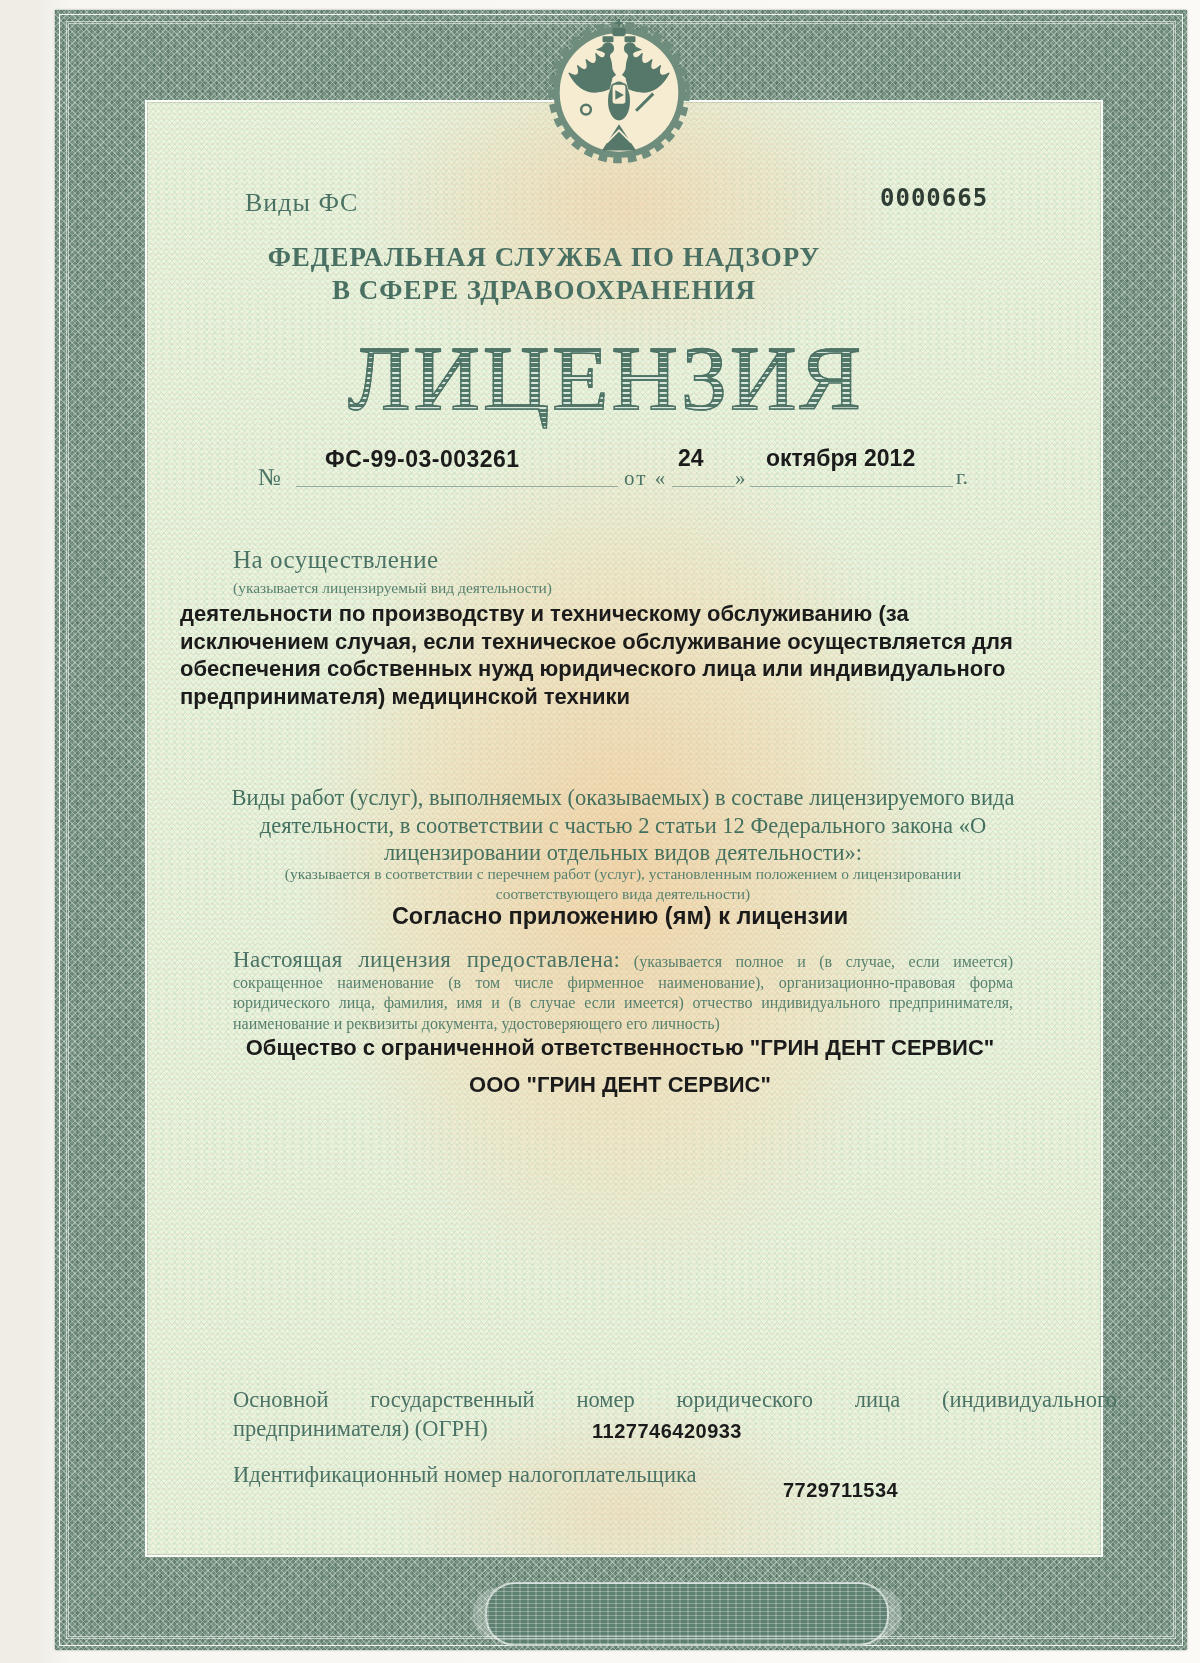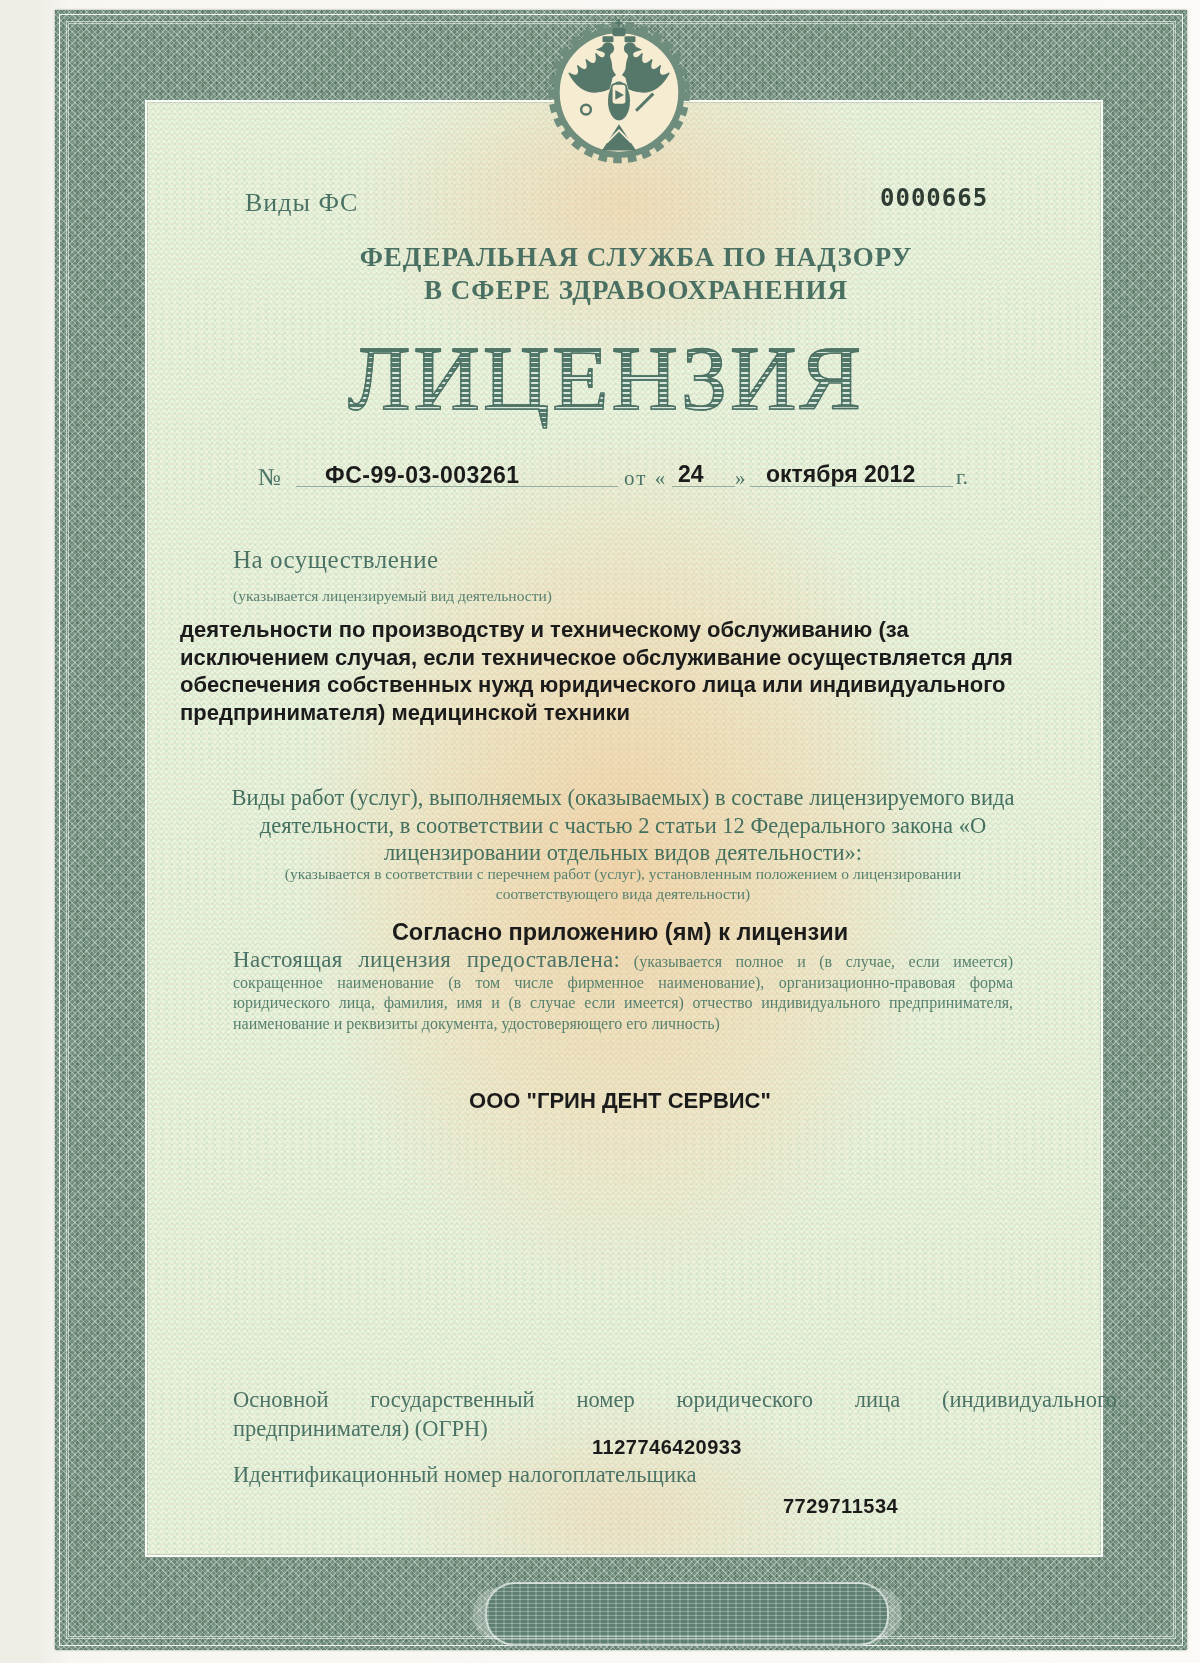--- a/index.html
+++ b/index.html
@@ -53,50 +53,50 @@
   .emblem{position:absolute;left:545px;top:13px;width:148px;height:154px;}
   
   .t{position:absolute;white-space:nowrap;}
   .green{color:#4b7365;}
   .series{left:245px;top:188px;font-size:26px;letter-spacing:1px;}
   .blank-num{
     left:880px;top:184px;font-family:"DejaVu Sans Mono",monospace;
     font-size:24px;letter-spacing:1px;color:#2f3c34;font-weight:bold;
   }
   .authority{
-    left:140px;top:241px;width:992px;text-align:center;white-space:normal;
+    left:140px;top:241px;width:808px;text-align:center;white-space:normal;
     font-weight:bold;font-size:27px;line-height:33px;color:#497062;letter-spacing:1px;
   }
   .doc-title{
     left:130px;top:330px;width:952px;text-align:center;
     font-weight:normal;font-size:92px;line-height:96px;letter-spacing:3px;
     color:#577d6e;text-shadow:0 0 1px rgba(70,105,92,.6);
   }
   @supports ((-webkit-background-clip:text) or (background-clip:text)){
     .doc-title{
       background-image:repeating-linear-gradient(180deg,#527869 0 2px,#d9e6dc 2px 3.5px,#527869 3.5px 5px);
       -webkit-background-clip:text;background-clip:text;color:transparent;
       -webkit-text-stroke:1.5px #4d7265;text-shadow:none;
     }
   }
-  .bold-fill{font-family:"Liberation Sans","DejaVu Sans",sans-serif;font-weight:bold;color:#1b1b1b;margin-top:16px;}
+  .bold-fill{font-family:"Liberation Sans","DejaVu Sans",sans-serif;font-weight:bold;color:#1b1b1b;}
   .num-label{left:258px;top:464px;font-size:24px;}
   .lic-num{left:325px;top:446px;font-size:23px;letter-spacing:.5px;}
   .date-ot{left:624px;top:466px;font-size:21px;letter-spacing:2px;}
   .date-day{left:678px;top:445px;font-size:23px;}
   .date-close{left:735px;top:466px;font-size:21px;}
   .date-rest{left:766px;top:445px;font-size:23px;}
   .date-g{left:956px;top:464px;font-size:22px;}
   .uline{position:absolute;height:0;border-top:1.5px solid #84a092;opacity:.85;}
   .ul1{left:296px;top:486px;width:322px;}
   .ul2{left:672px;top:486px;width:63px;}
   .ul3{left:750px;top:486px;width:203px;}
   .activity-label{left:233px;top:546px;font-size:25px;letter-spacing:.5px;}
   .hint{color:#57806e;font-size:15.5px;line-height:20px;white-space:normal;}
-  .activity-hint{left:233px;top:578px;margin-top:8px;}
+  .activity-hint{left:233px;top:578px;}
   .activity-text{
     left:180px;top:600px;width:880px;text-align:left;white-space:normal;
     font-size:22px;line-height:27.5px;
   }
   .works-text{
     left:223px;top:784px;width:800px;text-align:center;white-space:normal;
     font-size:22.5px;line-height:27.5px;color:#44705f;
   }
   .works-hint{left:233px;top:864px;width:780px;text-align:center;}
   .works-value{left:170px;top:903px;width:900px;text-align:center;font-size:23.5px;}
@@ -178,20 +178,21 @@
   <div class="t bold-fill activity-text">деятельности по производству и техническому обслуживанию (за исключением случая, если техническое обслуживание осуществляется для обеспечения собственных нужд юридического лица или индивидуального предпринимателя) медицинской техники</div>
 
   <div class="t works-text">Виды работ (услуг), выполняемых (оказываемых) в составе лицензируемого вида деятельности, в соответствии с частью 2 статьи 12 Федерального закона «О лицензировании отдельных видов деятельности»:</div>
   <div class="t hint works-hint">(указывается в соответствии с перечнем работ (услуг), установленным положением о лицензировании соответствующего вида деятельности)</div>
   <div class="t grantee">
     <span class="grantee-label">Настоящая лицензия предоставлена:</span>
     <span>(указывается полное и (в случае, если имеется) сокращенное наименование (в том числе фирменное наименование), организационно-правовая форма юридического лица, фамилия, имя и  (в случае если имеется) отчество индивидуального предпринимателя, наименование и реквизиты документа,  удостоверяющего его личность)</span>
   </div>
 
   <div class="t bold-fill works-value">Согласно приложению (ям) к лицензии</div>
+  <div class="t bold-fill grantee-full">Общество с ограниченной ответственностью "ГРИН ДЕНТ СЕРВИС"</div>
   <div class="t bold-fill grantee-short">ООО "ГРИН ДЕНТ СЕРВИС"</div>
 
   <div class="t ogrn-label">Основной государственный номер юридического лица (индивидуального предпринимателя) (ОГРН)</div>
   <div class="t bold-fill ogrn-value">1127746420933</div>
 
   <div class="t inn-label">Идентификационный номер налогоплательщика</div>
   <div class="t bold-fill inn-value">7729711534</div>
 
 </div>
 

